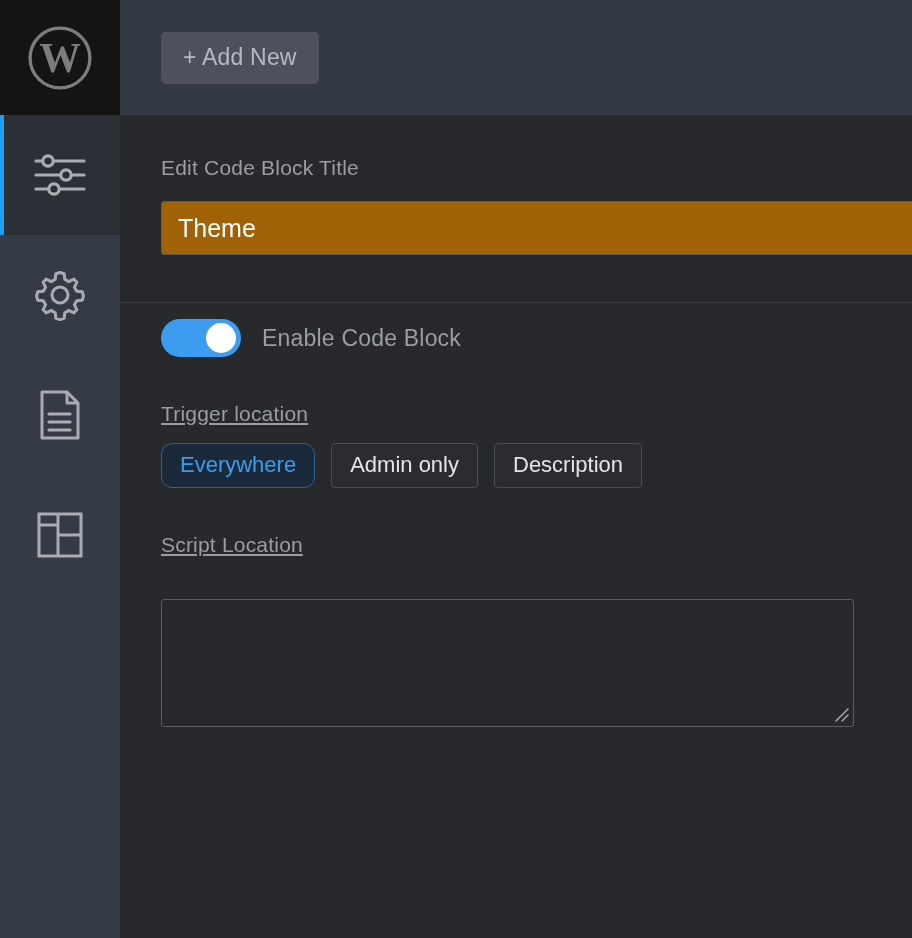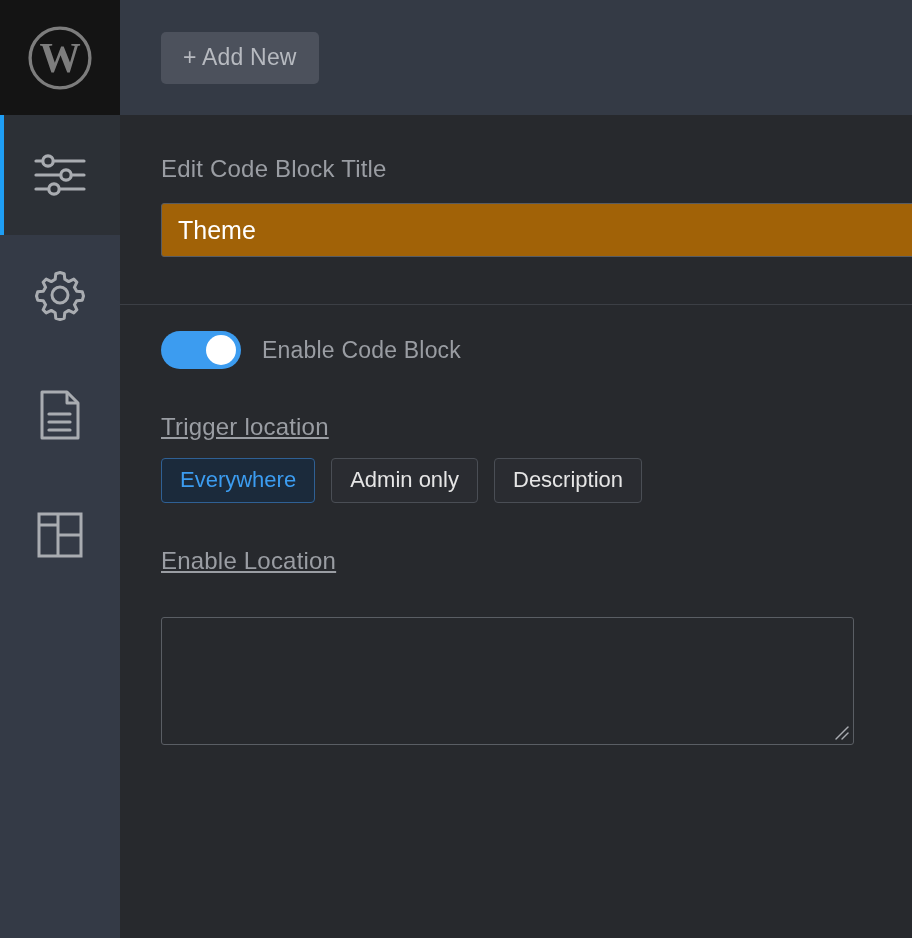--- a/index.html
+++ b/index.html
@@ -100,21 +100,21 @@
   }
 
   .content {
     flex: 1 1 auto;
     background: #27292d;
     padding: 42px 0 0 41px;
     overflow: hidden;
   }
 
   .field-label {
-    font-size: 24px;
+    font-size: 21px;
     color: #9a9da3;
     letter-spacing: 0.2px;
     line-height: 1;
     margin-top: 32px;
   }
 
   .title-input {
     display: block;
     margin-top: 22px;
     width: 816px;
@@ -136,21 +136,21 @@
     height: 1px;
     background: #3c3f45;
     position: relative;
     left: -41px;
     width: 820px;
   }
 
   .toggle-row {
     display: flex;
     align-items: center;
-    margin-top: 26px;
+    margin-top: 16px;
   }
 
   .toggle {
     width: 80px;
     height: 38px;
     border-radius: 19px;
     background: #3c9cf0;
     position: relative;
     cursor: pointer;
     flex: 0 0 80px;
@@ -188,20 +188,21 @@
     font-size: 22px;
     padding: 10px 18px 11px 18px;
     cursor: pointer;
     line-height: 1;
   }
 
   .choice.selected {
     background: #1b2a3b;
     border-color: #2f6094;
     color: #3c9cf0;
+    border-radius: 11px;
   }
 
   .desc-wrap { margin-top: 44px; }
 
   .desc-wrap .field-label { display: block; margin-bottom: 19px; }
 
   .desc-textarea {
     width: 693px;
     height: 128px;
     background: #27292d;
@@ -329,21 +330,21 @@
       <section class="group">
         <span class="field-label">Trigger location</span>
         <div class="choice-row">
           <button class="choice selected">Everywhere</button>
           <button class="choice">Admin only</button>
           <button class="choice">Description</button>
         </div>
       </section>
 
       <section class="group">
-        <span class="field-label">Enable Location</span>
+        <span class="field-label">Script Location</span>
       </section>
 
       <section class="desc-wrap">
         <div class="ta-holder">
           <textarea class="desc-textarea" placeholder="" style=""></textarea>
           <svg class="resize-grip" viewBox="0 0 16 16">
             <g stroke="#a9acb1" stroke-width="1.4" stroke-linecap="round">
               <line x1="2" y1="14" x2="14" y2="2"></line>
               <line x1="8" y1="14" x2="14" y2="8"></line>
             </g>

